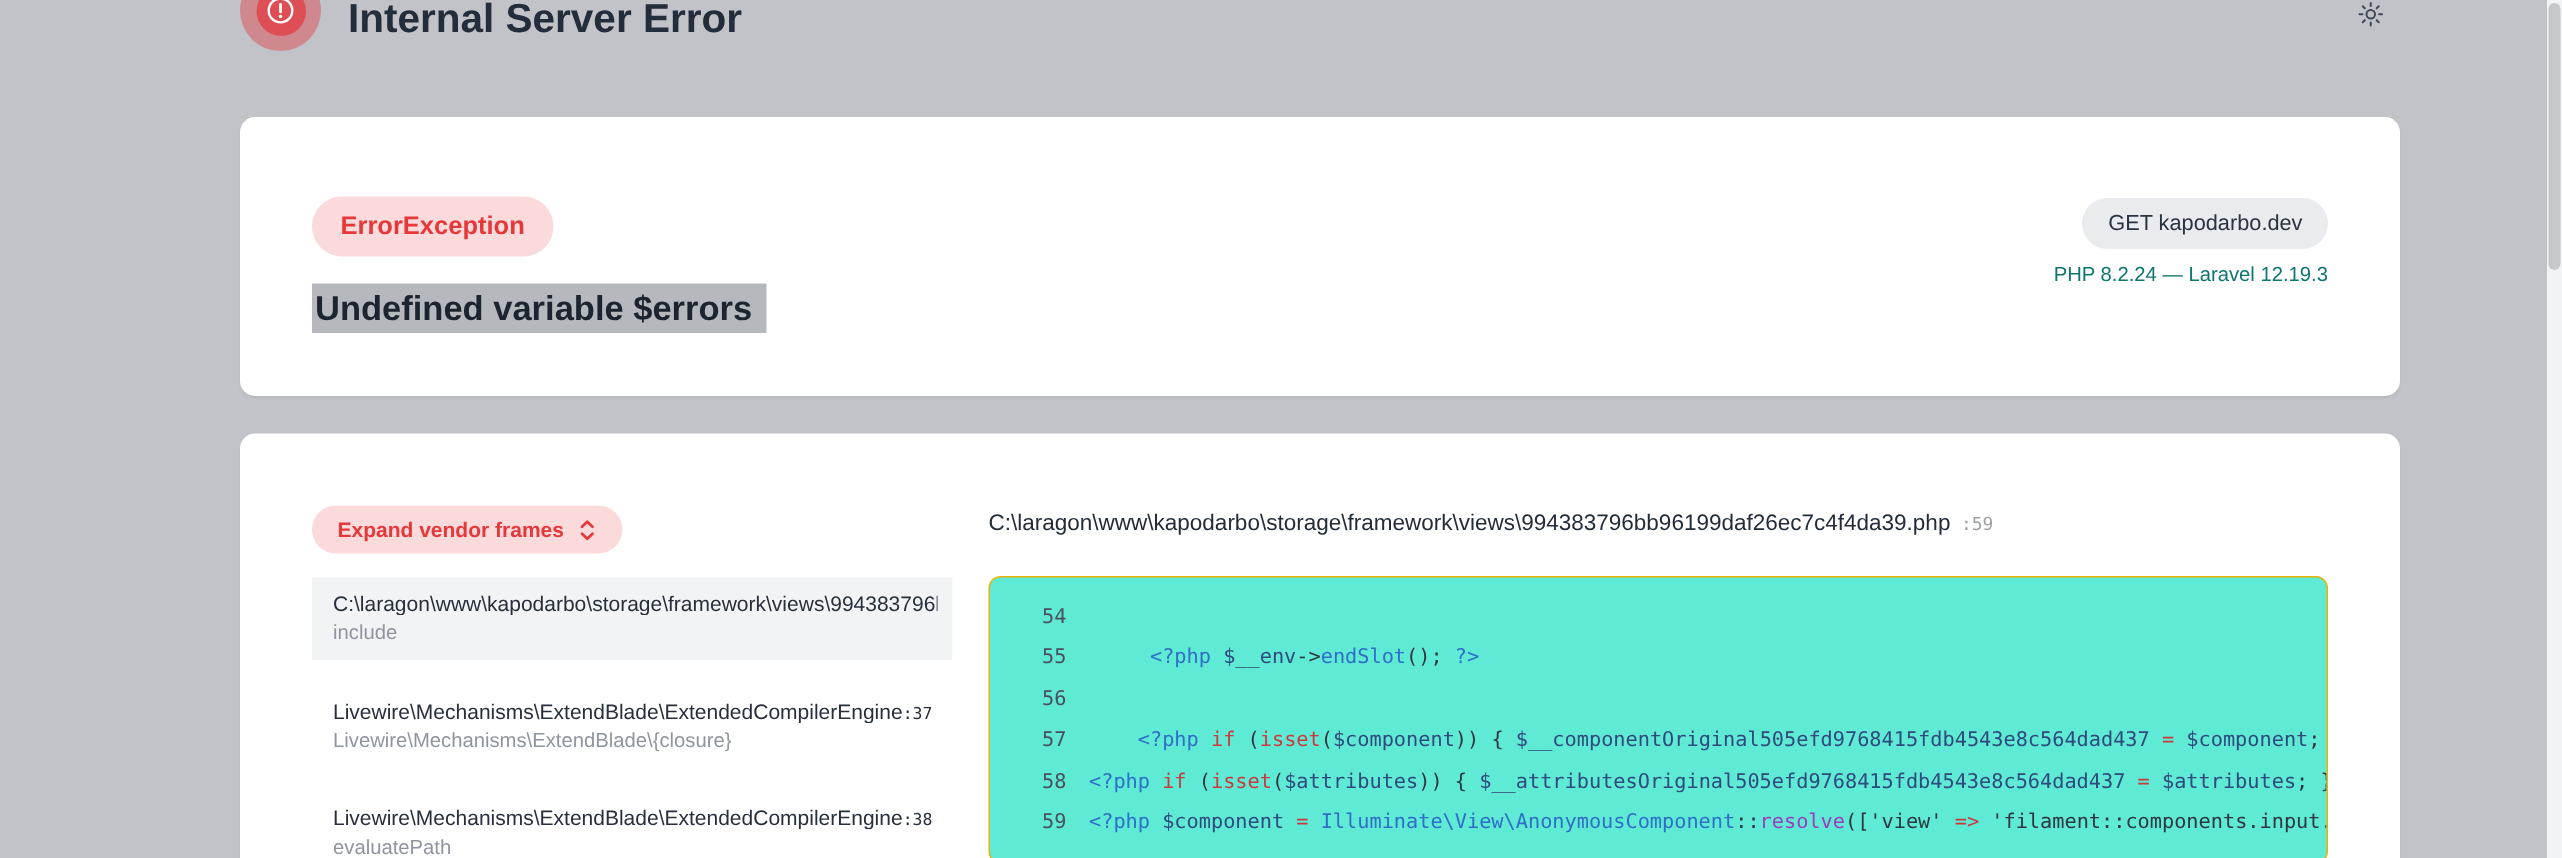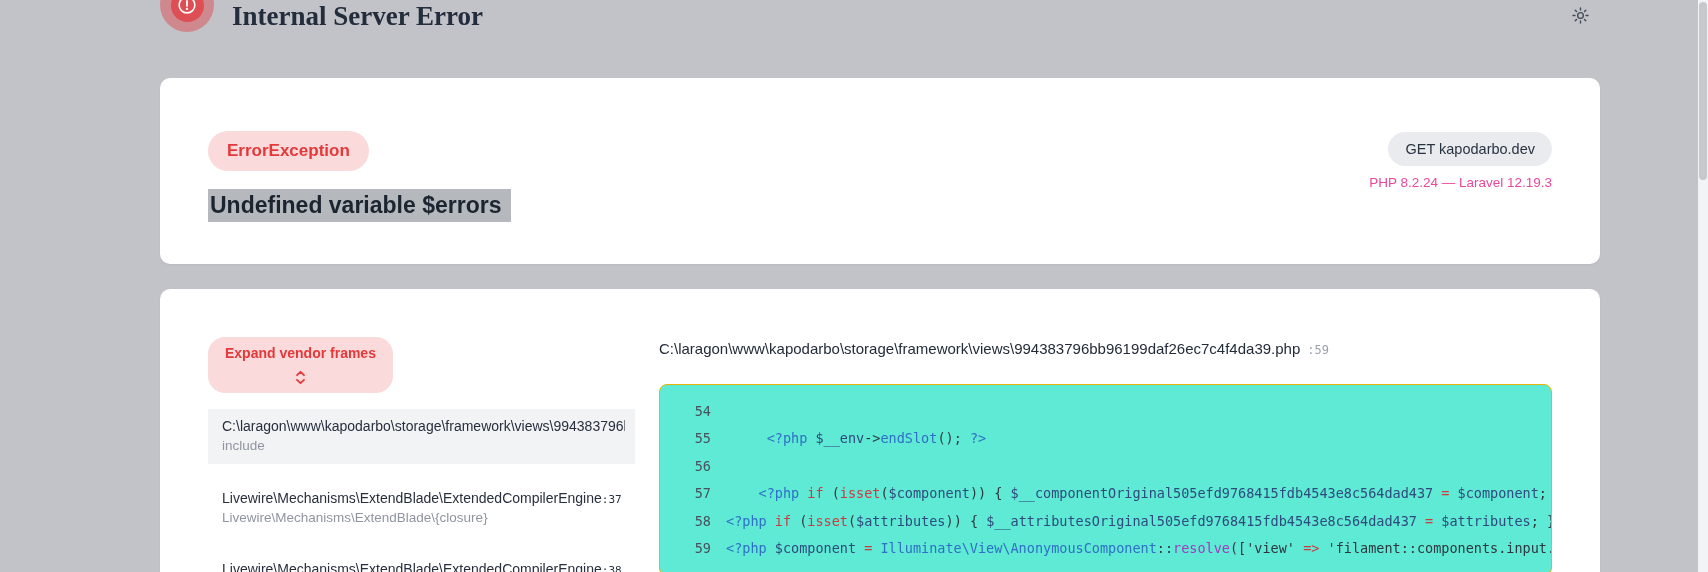--- a/index.html
+++ b/index.html
@@ -4,21 +4,21 @@
 <style>
   html, body { margin:0; padding:0; overflow:hidden; }
   body {
     width:1708px; height:572px; position:relative;
     background: var(--c-page_bg, #c1c3c8);
     font-family:"Liberation Sans", sans-serif;
   }
   .page { width:1440px; margin-left:160px; }
 
   
-  header { display:flex; align-items:flex-end; height:32px;font-family:Liberation Serif, serif; }
+  header { display:flex; align-items:center; height:32px; }
   .err-halo {
     width:54px; height:54px; border-radius:50%;
     background: var(--c-error_icon_halo, #cf888d);
     display:flex; align-items:center; justify-content:center;
     margin-top:-18px; flex:0 0 auto;
   }
   .err-core {
     width:33px; height:33px; border-radius:50%;
     background: var(--c-error_icon_red, #dd4f55);
     display:flex; align-items:center; justify-content:center;
@@ -36,31 +36,31 @@
   .badge {
     display:inline-block; background:var(--c-accent_red_soft,#fadada);
     color:var(--c-accent_red,#e5383b); font-weight:700; font-size:17px;
     padding:10px 19px; border-radius:20px;
   }
   .msg { margin:21px 0 0; font-size:23px; font-weight:600; color:#1c2430; }
   .msg .hl { background:var(--c-selection_gray,#b5b8bd); padding:3px 10px 4px 2px; }
   .req-col { display:flex; flex-direction:column; align-items:flex-end; margin-top:1px; }
   .pill { background:var(--c-pill_gray,#e9ebee); border-radius:18px; padding:9px 17px;
     font-size:14.5px; color:#2a3340; }
-  .env { margin-top:9px; font-size:13.5px; color:#ec4899; }
+  .env { margin-top:9px; font-size:13.5px; color:#0f766e; }
 
   .card-trace { margin-top:25px; padding:48px; display:flex; gap:24px;
     align-items:flex-start; min-height:420px; }
 
   
   .col-frames { flex:0 0 427px; overflow:hidden; }
   .expand-btn { display:inline-flex; align-items:center; gap:9px;
     background:var(--c-accent_red_soft,#fadada); color:var(--c-accent_red,#e5383b);
     font-weight:700; font-size:14px; font-family:inherit;
-    padding:8px 17px; border-radius:17px; border:none; cursor:pointer;flex-direction:column; }
+    padding:8px 17px; border-radius:17px; border:none; cursor:pointer; }
   .frames { margin-top:16px; }
   .frame { cursor:pointer; padding-left:14px; }
   .frame.active { background:var(--c-frame_active_bg,#f2f3f5);
     border-left:4px solid var(--c-frame_active_border,#ef5350);
     margin-left:-4px; padding:9px 10px 11px 14px; }
   .frame + .frame { margin-top:26px; }
   .frame:last-child { margin-top:36px; }
   .f-title { font-size:14px; color:#272f3d; white-space:nowrap; overflow:hidden; }
   .f-line { font-family:"DejaVu Sans Mono","Liberation Mono",monospace; font-size:11px; }
   .f-sub { margin-top:4px; font-size:13.5px; color:#8f95a0;

